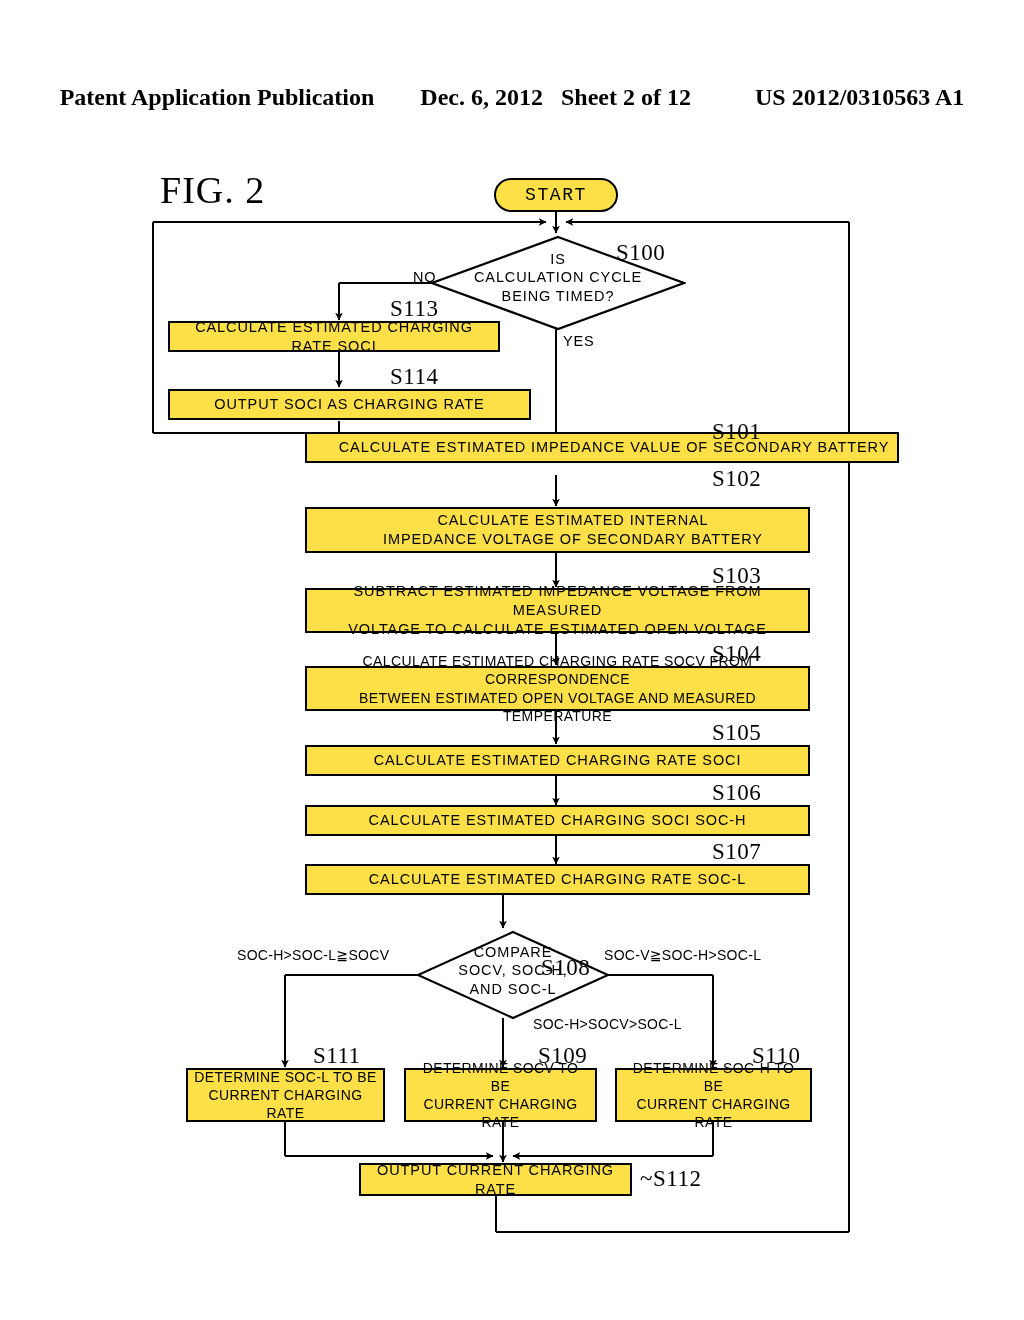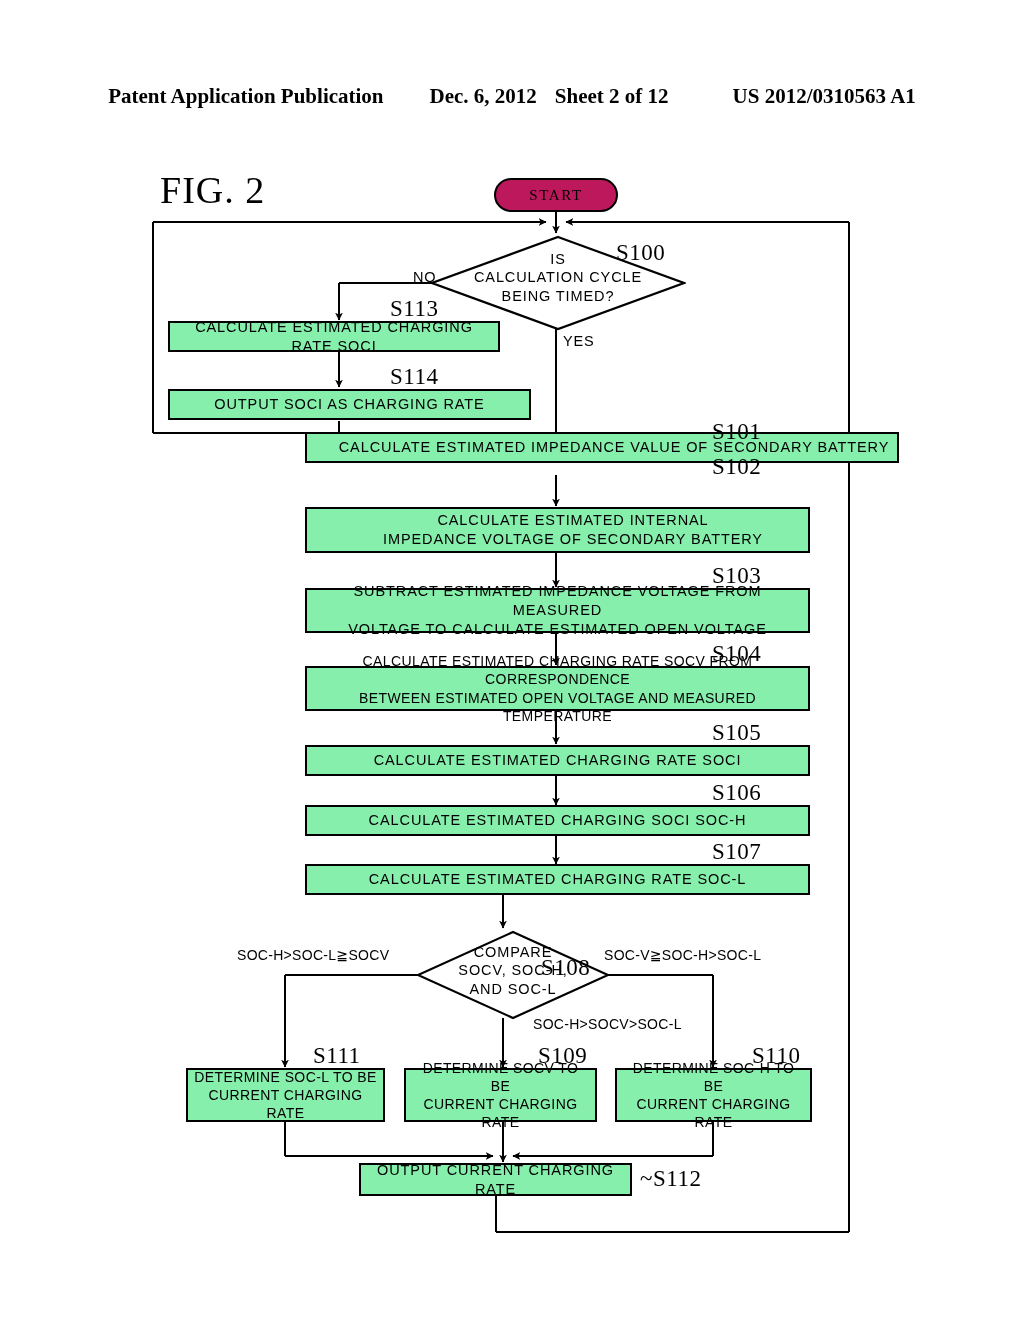--- a/index.html
+++ b/index.html
@@ -22,21 +22,21 @@
     position: absolute;
     left: 0;
     top: 84px;
     width: 1024px;
     height: 26px;
     display: flex;
     justify-content: center;
     align-items: baseline;
     font-family: "Liberation Serif", serif;
     font-weight: bold;
-    font-size: 21px;
+    font-size: 24px;
     letter-spacing: 0px;
     white-space: nowrap;
     text-align: right;
   }
   #page-header .hdr-pub   { margin-right: 46px; }
   #page-header .hdr-date  { margin-right: 18px; }
   #page-header .hdr-sheet { margin-right: 64px; }
   #page-header .hdr-num   { }
 
   
@@ -57,45 +57,45 @@
     top: 0;
     width: 1024px;
     height: 1320px;
   }
 
   
   .pbox {
     position: absolute;
     box-sizing: border-box;
     border: 2px solid #000;
-    background: #86efac;
+    background: #fde047;
     display: flex;
     align-items: center;
     justify-content: center;
     text-align: center;
     font-family: "Liberation Sans", sans-serif;
     font-size: 14.5px;
     letter-spacing: 0.9px;
     line-height: 1.30;
     padding: 2px 5px;
     white-space: pre-line;
   }
 
   
   .terminator {
     position: absolute;
     box-sizing: border-box;
     border: 2.5px solid #000;
     border-radius: 22px;
-    background: #be185d;
+    background: #fde047;
     display: flex;
     align-items: center;
     justify-content: center;
-    font-family: Liberation Serif, serif;
-    font-size: 15px;
+    font-family: Liberation Mono, monospace;
+    font-size: 18px;
     letter-spacing: 1.6px;
   }
 
   
   .dtext {
     position: absolute;
     text-align: center;
     font-family: "Liberation Sans", sans-serif;
     font-size: 14.5px;
     letter-spacing: 0.9px;
@@ -227,21 +227,21 @@
   <div class="sref" style="left:390px; top:296px;">S113</div>
 
   <div class="pbox" style="left:168px; top:389px; width:363px; height:31px;">OUTPUT SOCI AS CHARGING RATE</div>
   <div class="sref" style="left:390px; top:364px;">S114</div>
 
   <div class="pbox" style="left:305px; top:432px; width:594px; height:31px;padding-left:29px;">CALCULATE ESTIMATED IMPEDANCE VALUE OF SECONDARY BATTERY</div>
   <div class="sref" style="left:712px; top:419px;">S101</div>
 
   <div class="pbox" style="left:305px; top:507px; width:505px; height:46px;padding-left:36px;">CALCULATE ESTIMATED INTERNAL
 IMPEDANCE VOLTAGE OF SECONDARY BATTERY</div>
-  <div class="sref" style="left:712px; top:454px;">S102</div>
+  <div class="sref" style="left:712px; top:466px;">S102</div>
 
   <div class="pbox" style="left:305px; top:588px; width:505px; height:45px;">SUBTRACT ESTIMATED IMPEDANCE VOLTAGE FROM MEASURED
 VOLTAGE TO CALCULATE ESTIMATED OPEN VOLTAGE</div>
   <div class="sref" style="left:712px; top:563px;">S103</div>
 
   <div class="pbox" style="left:305px; top:666px; width:505px; height:45px; font-size:14px; letter-spacing:0.4px;">CALCULATE ESTIMATED CHARGING RATE SOCV FROM CORRESPONDENCE
 BETWEEN ESTIMATED OPEN VOLTAGE AND MEASURED TEMPERATURE</div>
   <div class="sref" style="left:712px; top:641px;">S104</div>
 
   <div class="pbox" style="left:305px; top:745px; width:505px; height:31px;">CALCULATE ESTIMATED CHARGING RATE SOCI</div>

